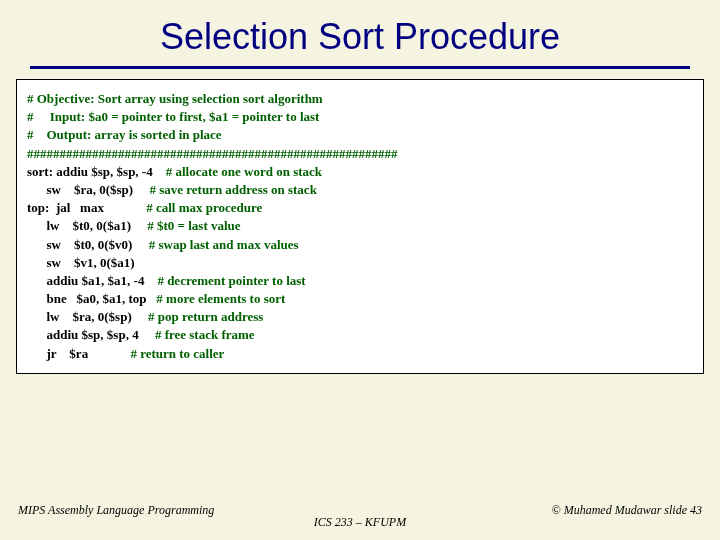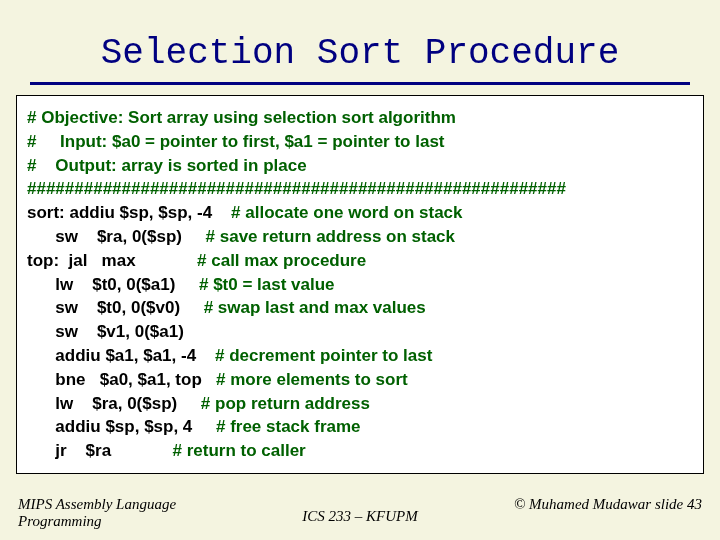--- a/index.html
+++ b/index.html
@@ -14,54 +14,54 @@
   .slide {
     width: 720px;
     height: 540px;
     background: #f4f4e0;
     position: relative;
   }
   .title {
     text-align: center;
     font-size: 36px;
     color: #000080;
-    padding: 33px 0 8px 0;
-    font-family: Liberation Mono, monospace;
+    padding: 16px 0 8px 0;
+    font-family: Liberation Sans, sans-serif;
     font-weight: normal;
   }
   .title-underline {
     width: 660px;
     height: 3px;
     background: #000080;
     margin: 0 auto 10px auto;
   }
   .code-box {
     margin: 0 16px;
     border: 1.5px solid #000;
     background: #fff;
     padding: 10px 10px;
   }
   .code {
-    font-family: Liberation Sans, sans-serif;
-    font-size: 17px;
+    font-family: Liberation Serif, serif;
+    font-size: 13px;
     font-weight: bold;
     line-height: 1.4;
     white-space: pre;
     color: #000;
   }
   .comment { color: #006000; }
   .footer {
     position: absolute;
     bottom: 10px;
     left: 0;
     width: 100%;
     display: flex;
     justify-content: space-between;
     padding: 0 18px;
-    font-size: 15px;
+    font-size: 12px;
     font-style: italic;
     color: #000;
     font-family: Georgia, serif;
   }
   .footer .left { flex: 1; text-align: left; }
   .footer .center { flex: 1; text-align: center; margin-top: 12px; }
   .footer .right { flex: 1; text-align: right; }
 </style>
 </head>
 <body>

